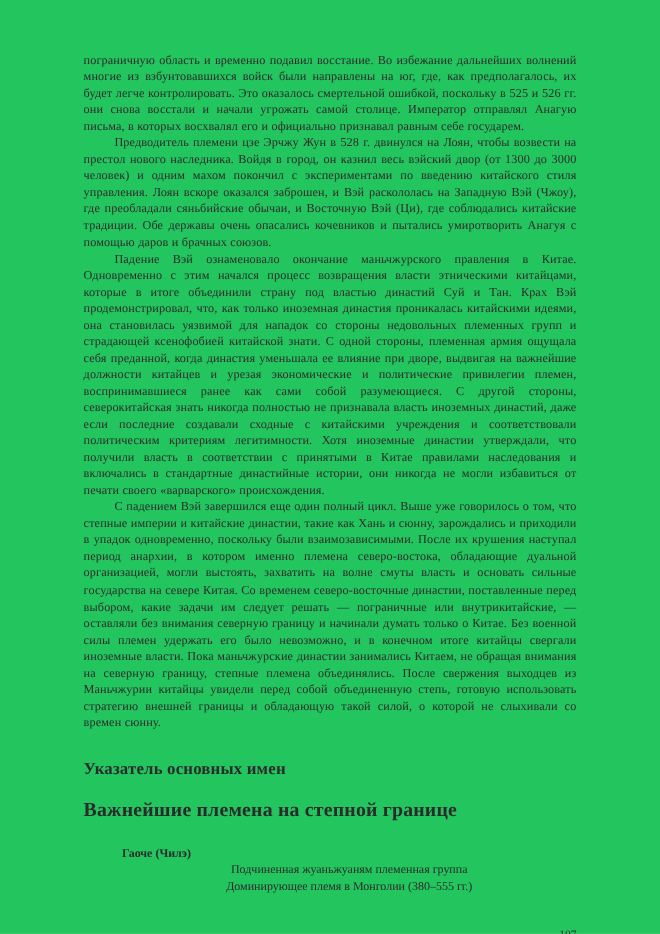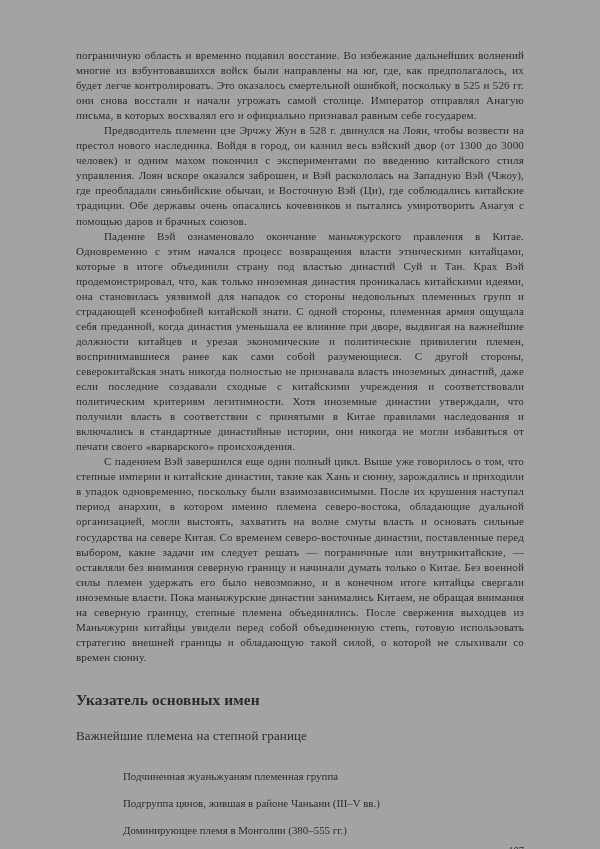--- a/index.html
+++ b/index.html
@@ -14,21 +14,21 @@
     font-family: "Liberation Serif", "DejaVu Serif", serif;
     color: #2b2b2b;
     overflow: hidden;
   }
 
   #page {
     position: absolute;
     left: 0; top: 0;
     width: 600px;
     height: 849px;
-    background: #a3a3a3;
+    background: #22c55e;
   }
 
   #content {
     position: absolute;
     left: 76px;
     top: 48px;
     width: 448px;
   }
 
   .para {
@@ -47,44 +47,45 @@
     margin-top: 25px;
   }
   .h-main {
     font-size: 15.3px;
     font-weight: bold;
     line-height: 20px;
     margin: 0;
     letter-spacing: 0.01em;
   }
   .h-sub {
-    font-size: 13px;
-    font-weight: normal;
+    font-size: 18px;
+    font-weight: bold;
     line-height: 18px;
     margin: 17px 0 0 0;
     letter-spacing: 0.01em;
   }
 
   #index {
     margin-top: 24px;
     padding-left: 35px;
   }
   .idx-term {
     font-size: 10.9px;
     font-weight: bold;
     line-height: 15.2px;
     margin: 0;
     white-space: nowrap;
   }
   .idx-desc {
     font-size: 10.9px;
     font-weight: normal;
     line-height: 15.2px;
-    margin: 12px;
+    margin: 0;
     white-space: nowrap;
+    text-align: center;
   }
 
   #page-number {
     position: absolute;
     left: 0;
     top: 844px;
     width: 524px;
     text-align: right;
     font-size: 10.4px;
     line-height: 14px;
@@ -106,25 +107,25 @@
     </div>
 
     <div class="headings">
       <h1 class="h-main">Указатель основных имен</h1>
       <h2 class="h-sub">Важнейшие племена на степной границе</h2>
     </div>
 
     <div id="index">
 
       <div>
+        <p class="idx-term">Гаоче (Чилэ)</p>
         <p class="idx-desc">Подчиненная жуаньжуаням племенная группа</p>
       </div>
 
       <div>
-        <p class="idx-desc">Подгруппа цянов, жившая в районе Чаньани (III–V вв.)</p>
       </div>
 
       <div>
         <p class="idx-desc">Доминирующее племя в Монголии (380–555 гг.)</p>
 
       </div>
 
     </div>
 
   </div>

